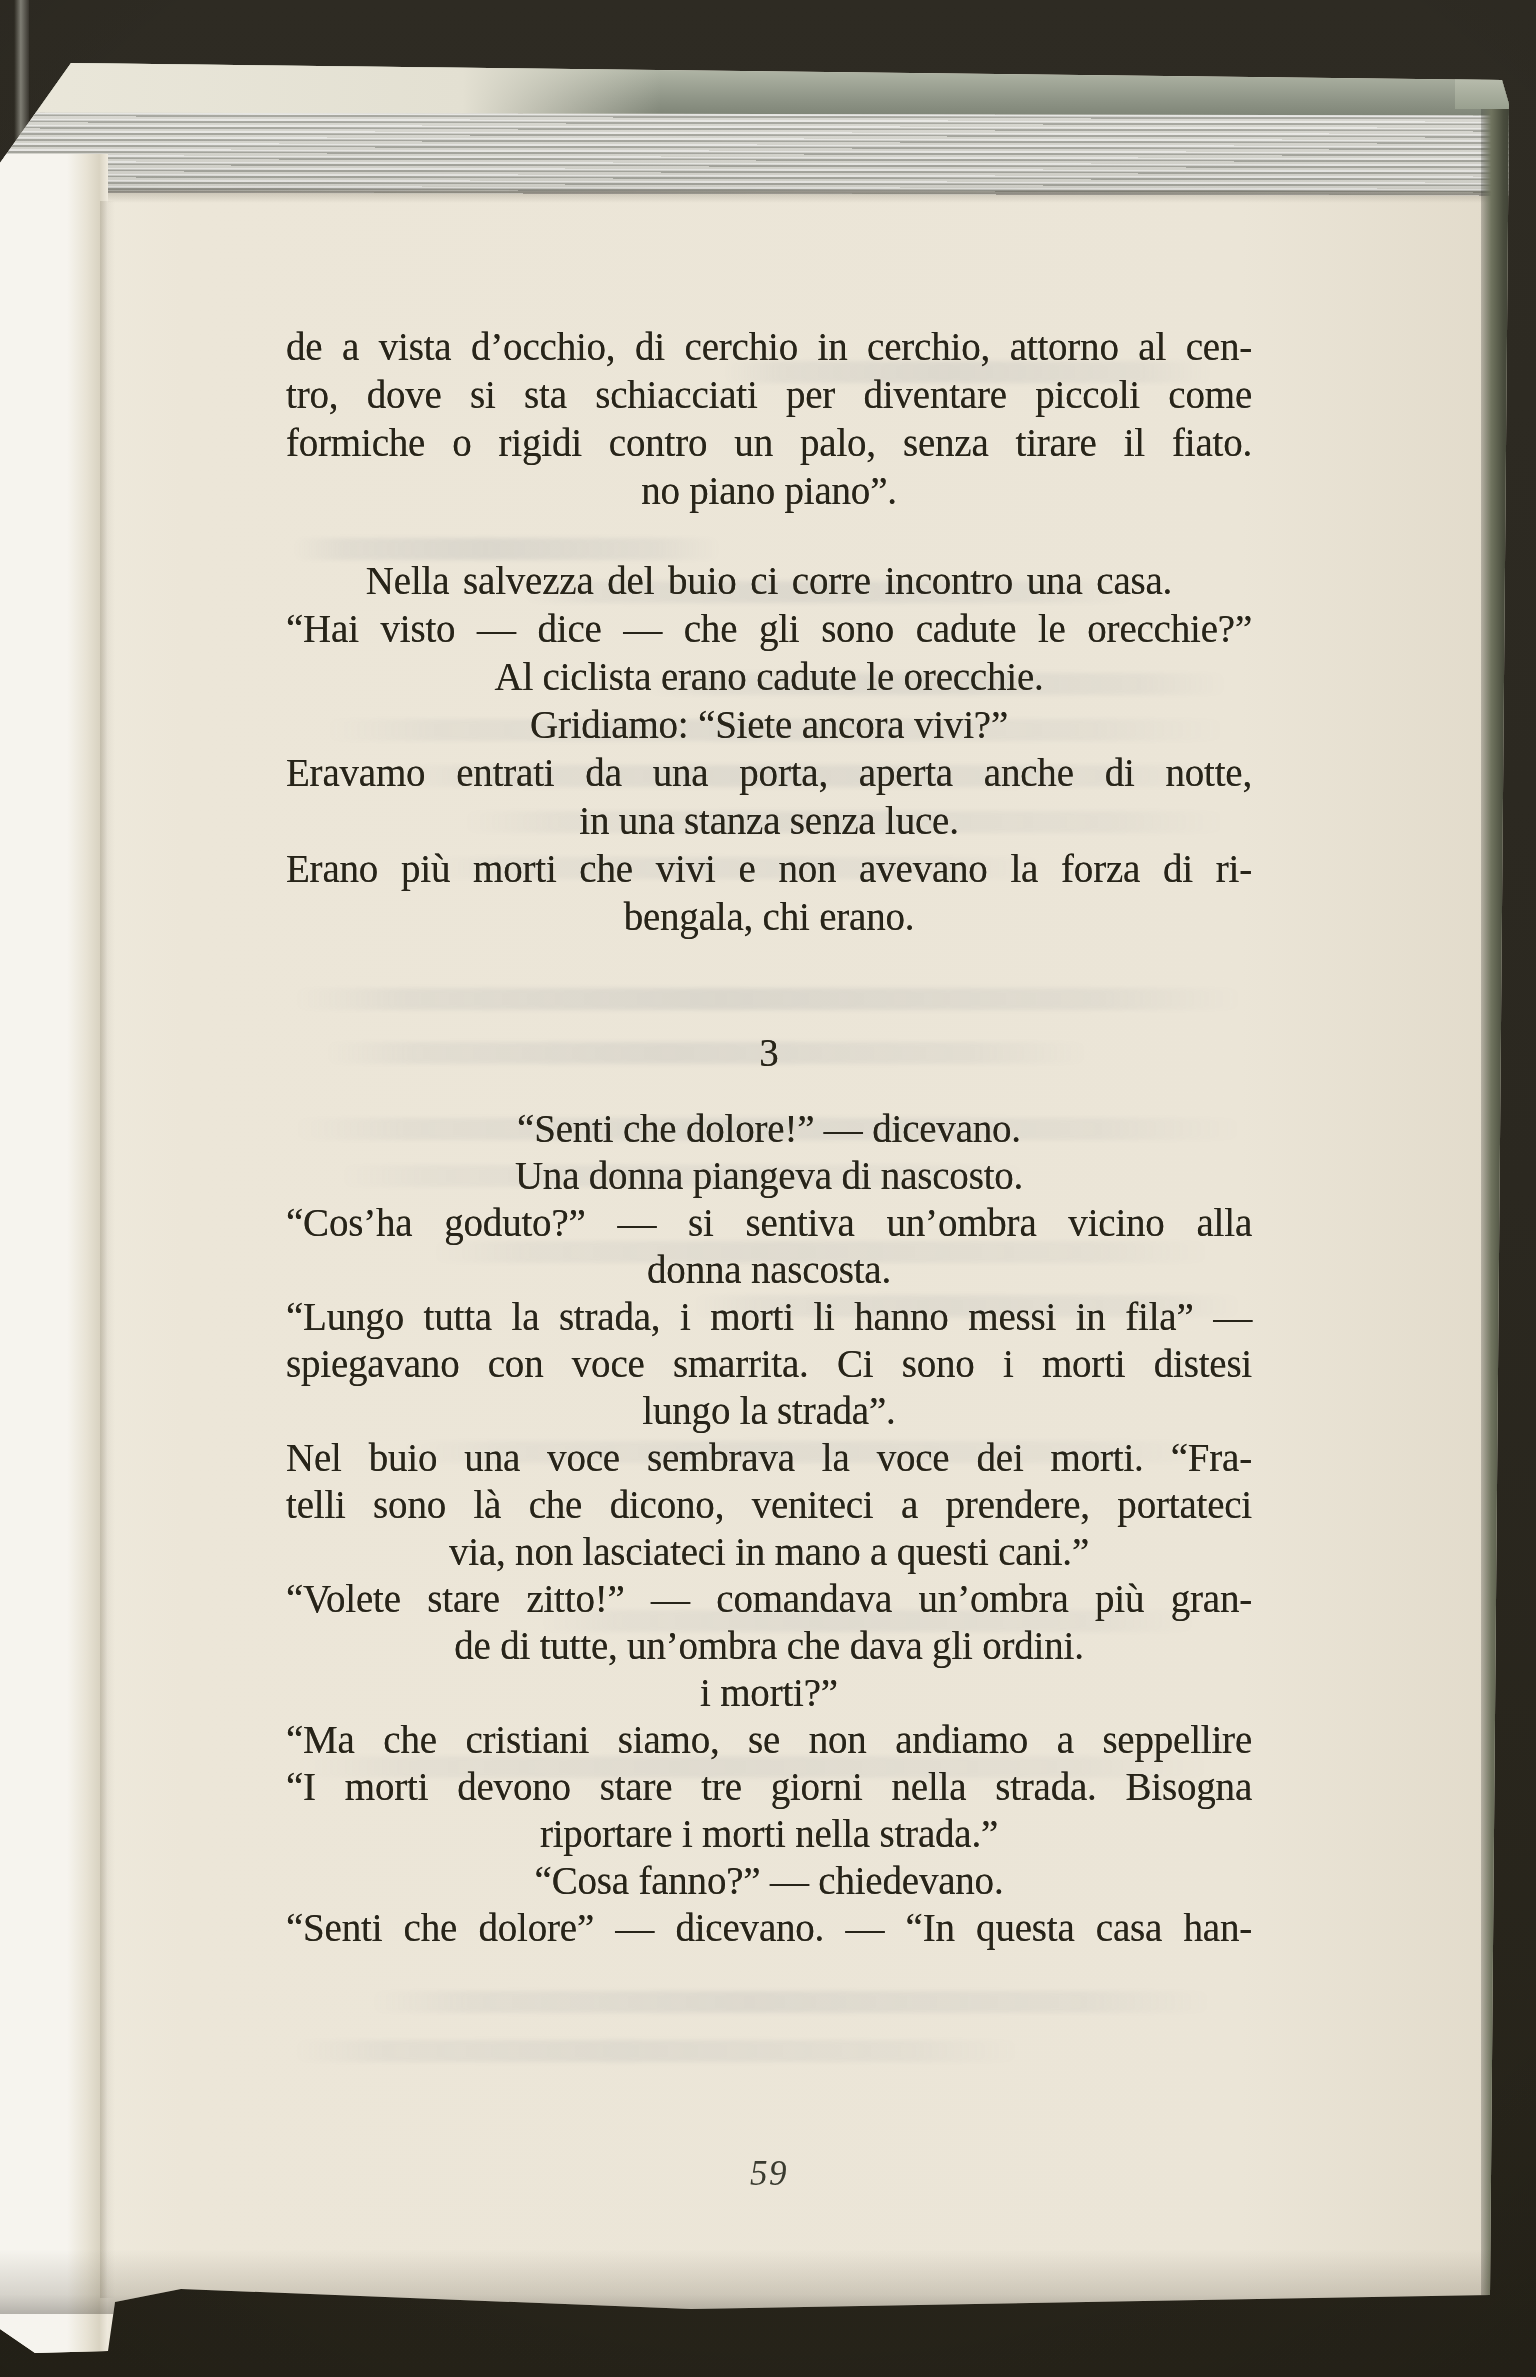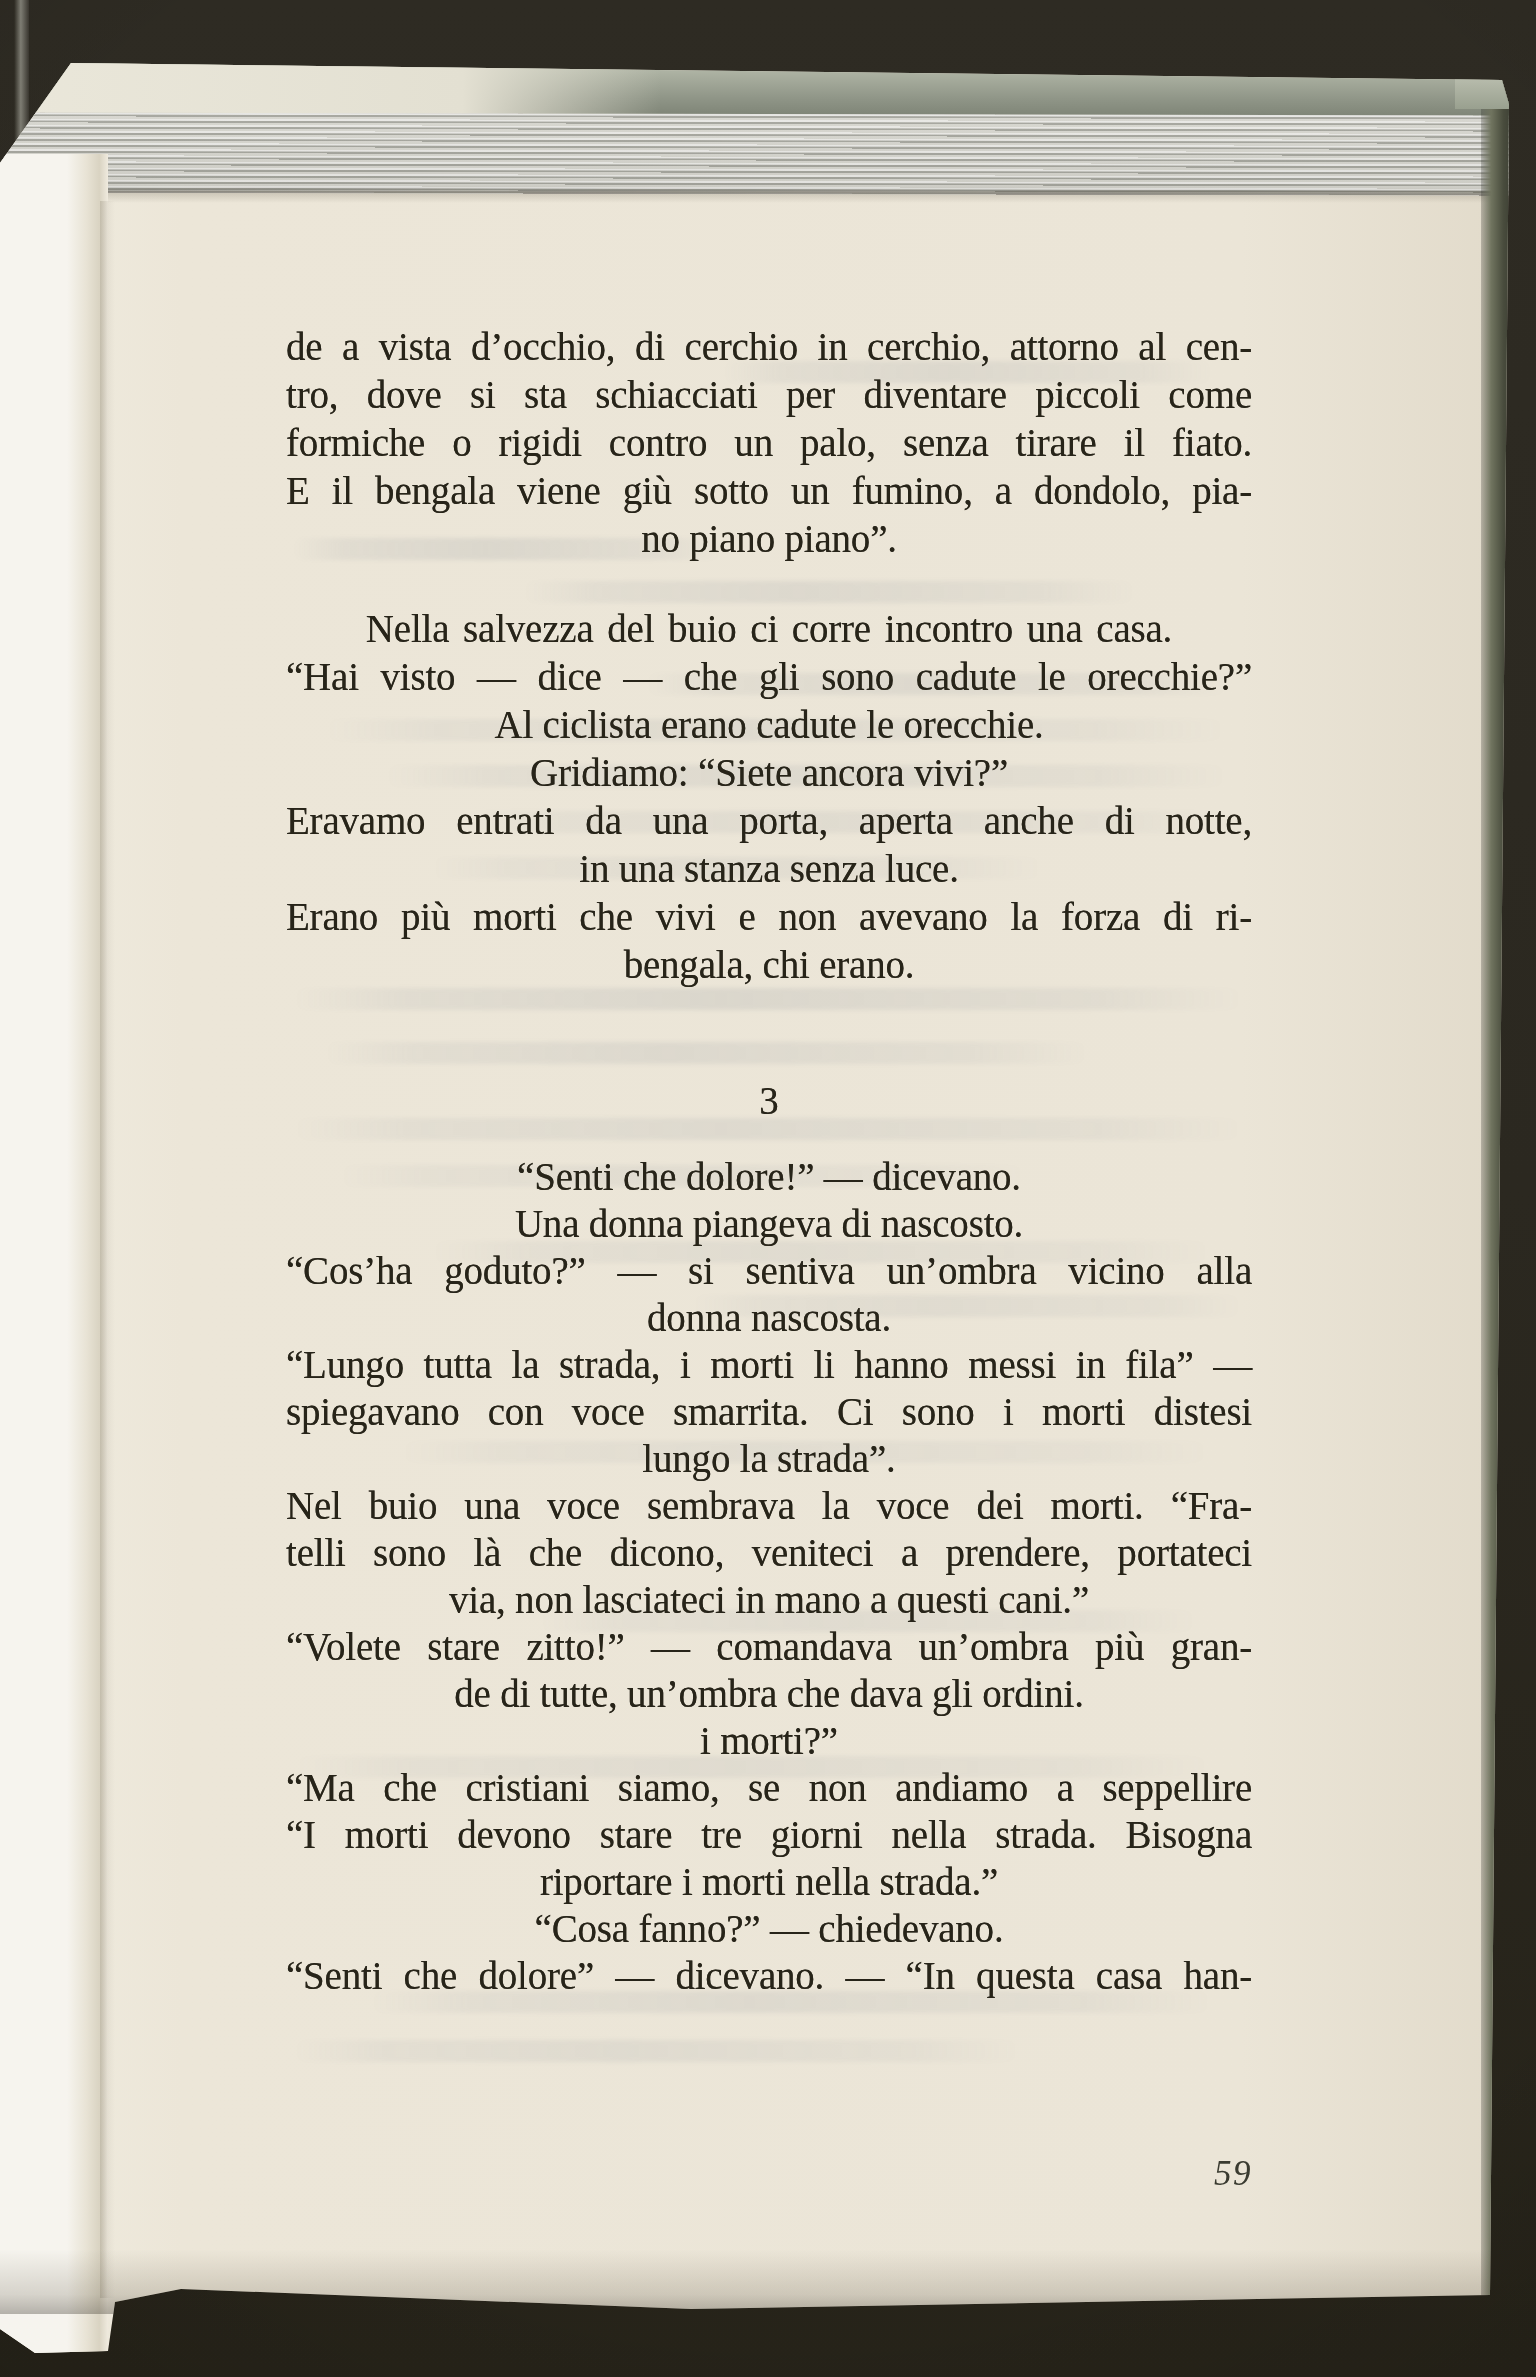--- a/index.html
+++ b/index.html
@@ -56,21 +56,21 @@
     color:#272419;font-size:39px;
     text-shadow:0 0 0.5px rgba(52,48,38,.8);}
   .ln{height:48px;line-height:48px;letter-spacing:-0.2px;text-align:center;}
   .p3 .ln{height:47px;line-height:47px;}
   .j{text-align:justify;text-align-last:justify;}
   .w{word-spacing:4.2px;}
   .p2{margin-top:42px;}
   .secnum{margin-top:88px;height:48px;line-height:48px;text-align:center;
     color:#272419;font-size:39px;}
   .p3{margin-top:28px;}
-  .pagenum{position:absolute;left:286px;top:2154px;width:966px;text-align:right;
+  .pagenum{position:absolute;left:286px;top:2154px;width:966px;text-align:center;
     font-size:35px;font-style:italic;color:#3a3b30;letter-spacing:1.5px;}
 </style>
 </head>
 <body>
 
 <div class="backdrop"></div>
 <div class="spine-line"></div>
 
 <div class="book">
   <div class="paper"></div>
@@ -102,21 +102,20 @@
   <div class="g" style="left:538px;top:1610px;width:661px;opacity:.10;"></div>
   <div class="g" style="left:292px;top:1756px;width:922px;opacity:.10;"></div>
   <div class="g" style="left:369px;top:1991px;width:845px;opacity:.12;"></div>
   <div class="g" style="left:292px;top:2040px;width:730px;opacity:.11;"></div>
 
   <main class="textblock">
     <div class="para p1">
       <div class="ln j">de a vista d’occhio, di cerchio in cerchio, attorno al cen-</div>
       <div class="ln j">tro, dove si sta schiacciati per diventare piccoli come</div>
       <div class="ln j">formiche o rigidi contro un palo, senza tirare il fiato.</div>
-      <div class="ln j">E il bengala viene giù sotto un fumino, a dondolo, pia-</div>
       <div class="ln">no piano piano”.</div>
     </div>
 
     <div class="para p2">
       <div class="ln w">Nella salvezza del buio ci corre incontro una casa.</div>
       <div class="ln j">“Hai visto — dice — che gli sono cadute le orecchie?”</div>
       <div class="ln">Al ciclista erano cadute le orecchie.</div>
       <div class="ln">Gridiamo: “Siete ancora vivi?”</div>
       <div class="ln j">Eravamo entrati da una porta, aperta anche di notte,</div>
       <div class="ln">in una stanza senza luce.</div>

